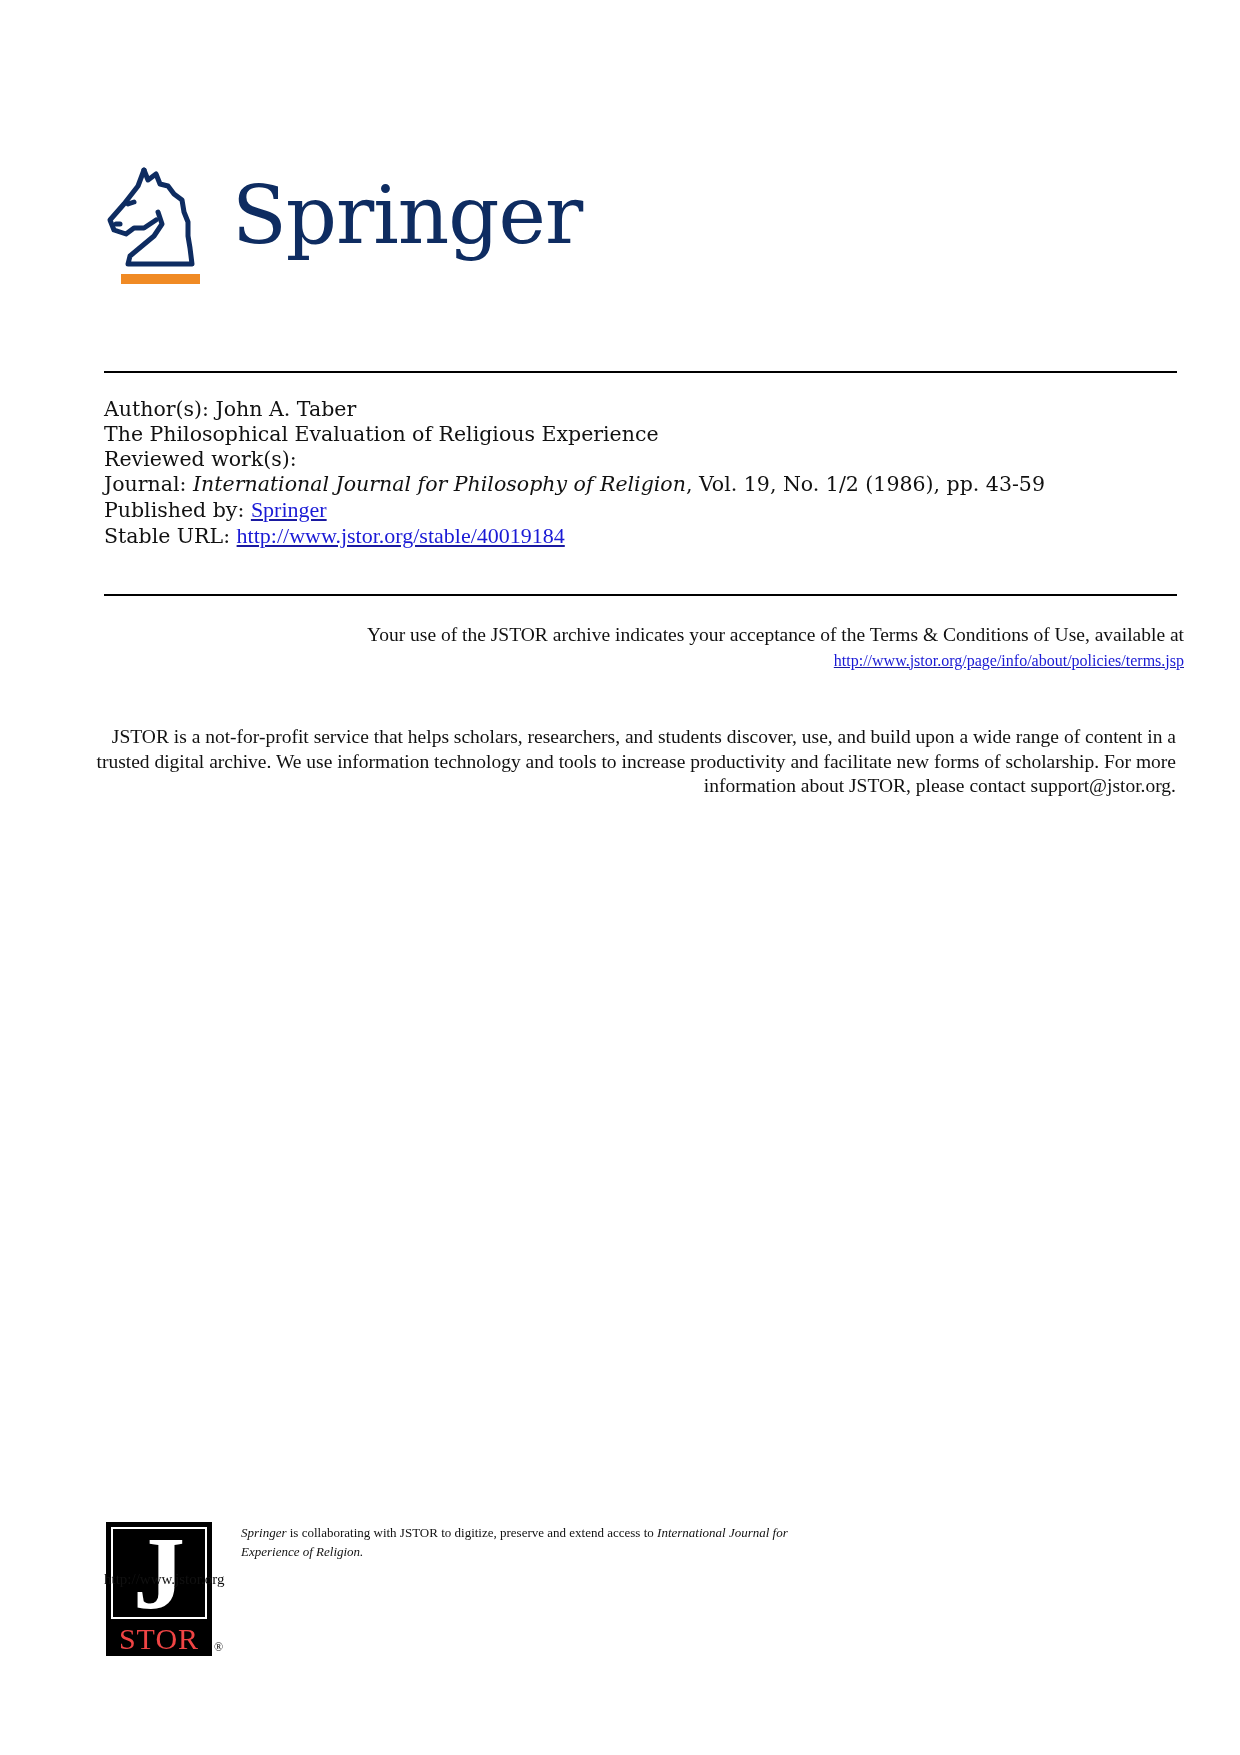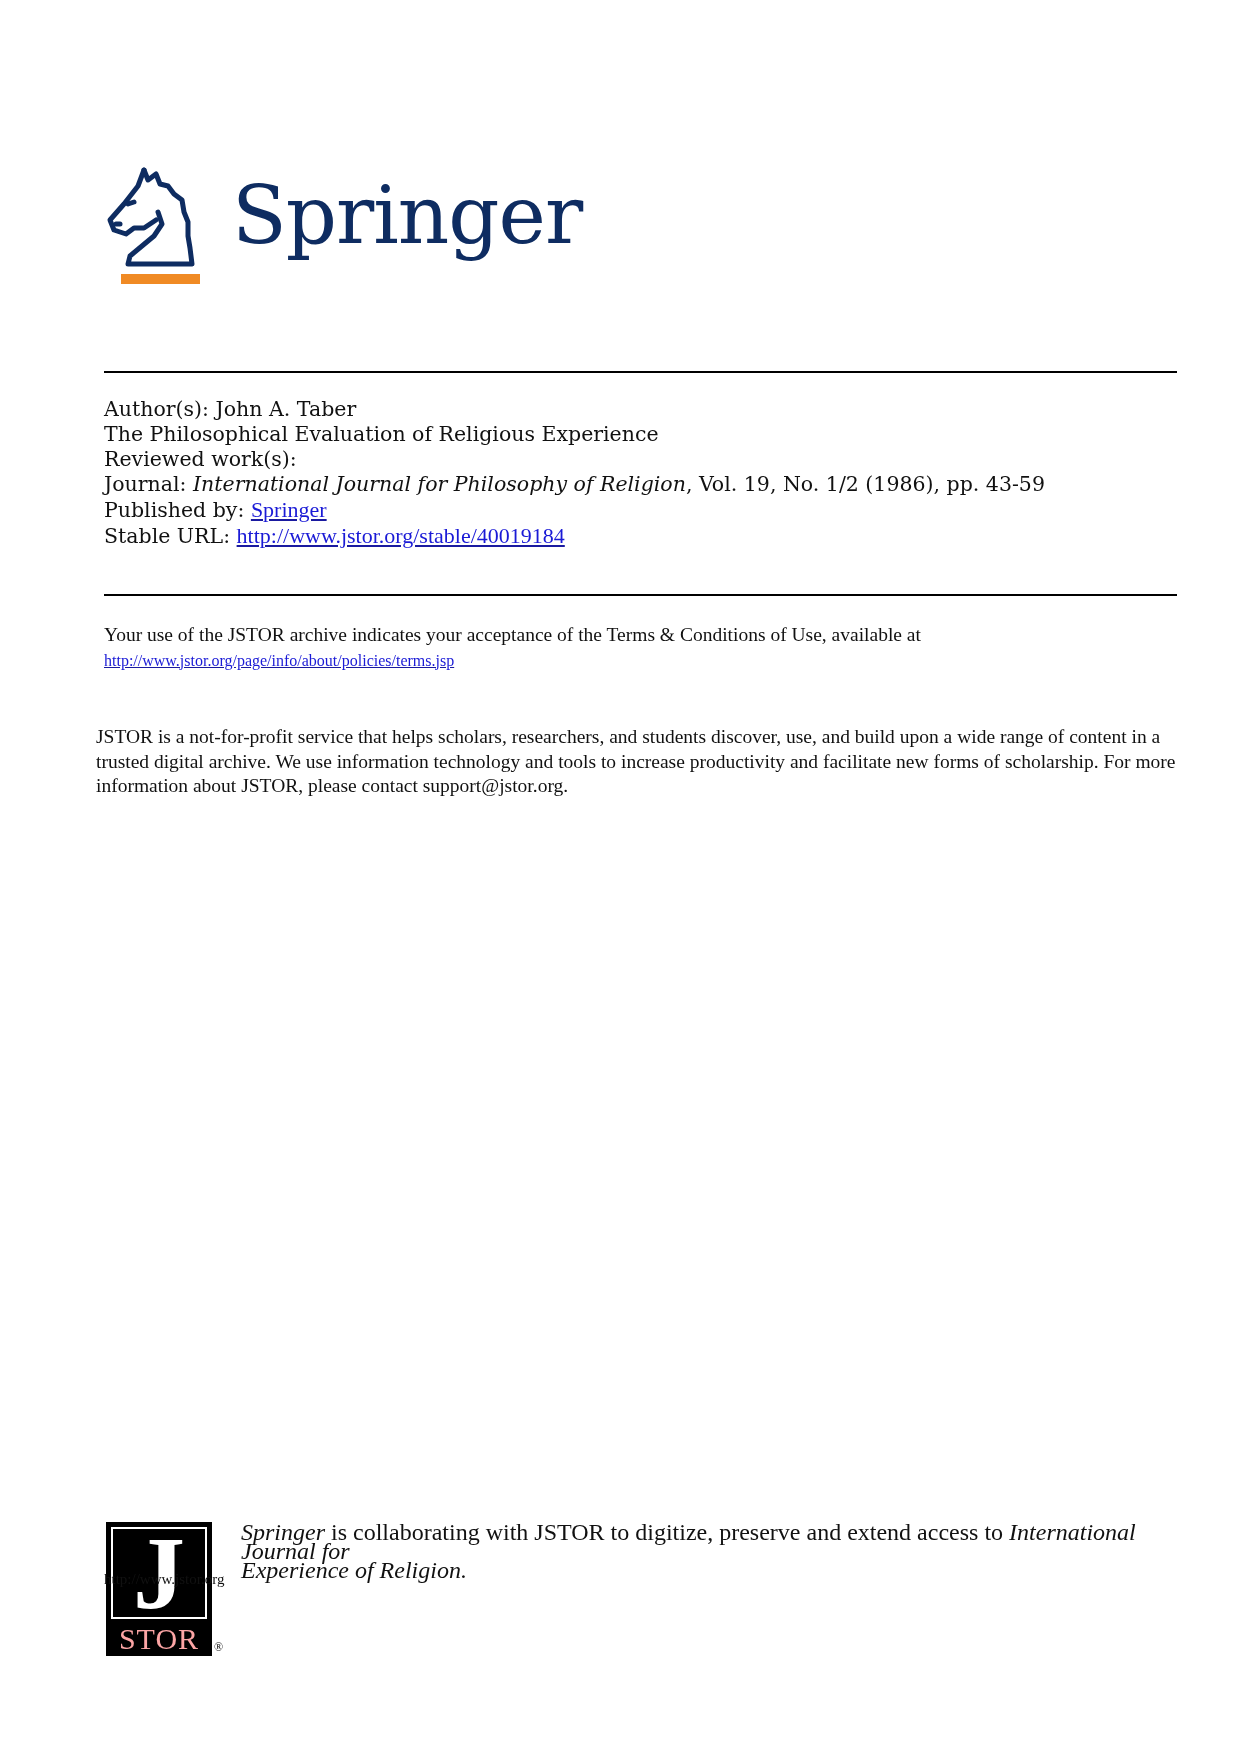--- a/index.html
+++ b/index.html
@@ -13,33 +13,33 @@
 
   .rule { left: 104px; width: 1073px; height: 2px; background: #000; }
   #rule-top { top: 371px; }
   #rule-bottom { top: 594px; }
 
   #meta { left: 104px; top: 397px; font-family: "DejaVu Serif", serif; font-size: 20.5px; line-height: 25px; color: #111; }
   #meta .line { white-space: nowrap; }
   #meta .ital { font-style: italic; }
   .link { color: #1a1ad6; text-decoration: underline; text-decoration-color: #1a1aa0; font-family: "Liberation Serif", serif; font-size: 22px; }
 
-  .body-text { font-family: "Liberation Serif", serif; font-size: 19.5px; line-height: 24.5px; color: #111; }
+  .body-text { font-family: "Liberation Serif", serif; font-size: 19.5px; line-height: 24.5px; color: #111; text-align: right; }
   #terms { left: 104px; top: 623px; width: 1080px; }
   #about { left: 96px; top: 725px; width: 1080px; }
   #terms .link, #about .link { font-size: 16px; }
 
   
   #jstor-logo { left: 106px; top: 1522px; width: 106px; height: 134px; background: #000; }
   #jstor-inner { position: absolute; left: 5px; top: 5px; width: 96px; height: 92px; border: 2px solid #fff; box-sizing: border-box; }
   #jstor-J { position: absolute; left: 0; right: 0; top: -8px; text-align: center; font-family: "Liberation Serif", serif; font-size: 104px; color: #fff; font-weight: bold; line-height: 1; }
-  #jstor-STOR { position: absolute; left: 0; right: 0; bottom: 2px; text-align: center; font-family: "Liberation Serif", serif; font-size: 30px; color: #fca5a5; letter-spacing: 1px; line-height: 1; }
+  #jstor-STOR { position: absolute; left: 0; right: 0; bottom: 2px; text-align: center; font-family: "Liberation Serif", serif; font-size: 30px; color: #ef4444; letter-spacing: 1px; line-height: 1; }
   #jstor-reg { left: 214px; top: 1640px; font-family: "Liberation Serif", serif; font-size: 12px; }
   #jstor-url { left: 104px; top: 1571px; font-family: "Liberation Serif", serif; font-size: 15px; }
-  #collab { left: 241px; top: 1523px; width: 930px; font-family: "Liberation Serif", serif; font-size: 24px; line-height: 19px; }
+  #collab { left: 241px; top: 1523px; width: 930px; font-family: "Liberation Serif", serif; font-size: 13px; line-height: 19px; }
   #collab .ital { font-style: italic; }
 </style>
 </head>
 <body>
 
 <div id="springer-logo" class="abs">
   <svg width="110" height="112" viewBox="0 0 110 112" style="position:absolute;left:0;top:0;">
     <g fill="none" stroke="#0e2c61" stroke-width="5" stroke-linejoin="round" stroke-linecap="round">
       <path d="M40 6 L44 16 L52 10 L56 20 L64 22 L70 30 L78 36 L80 48 L84 58 L84 72 L86 84 L88 100 L24 100 L26 92 L50 72 L58 60 L54 48"></path>
       <path d="M40 6 L34 22 L20 40 L6 56 L10 66 L22 70 L30 64 L40 64 L52 56"></path>

